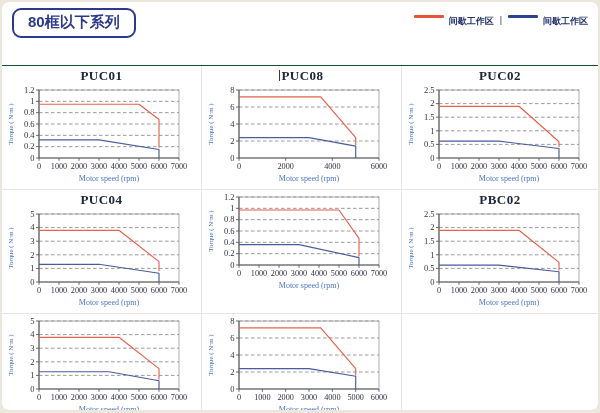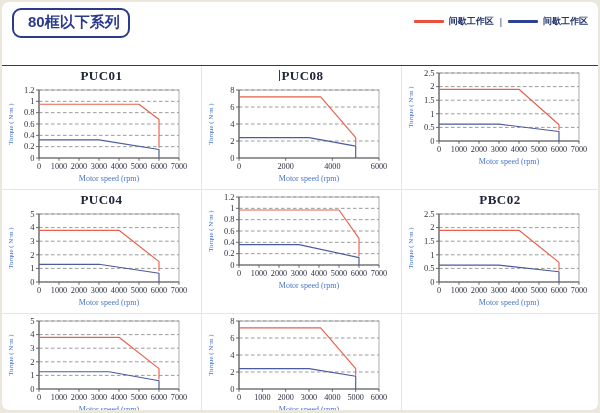--- a/index.html
+++ b/index.html
@@ -9,27 +9,27 @@
     font-family:"Liberation Sans","DejaVu Sans",sans-serif;
   }
   .panel{
     position:absolute;left:2px;top:2px;right:2px;bottom:3px;
     background:#ffffff;border-radius:7px;overflow:hidden;
   }
   .topbar{position:relative;height:39px;}
   .series-badge{
     position:absolute;left:10px;top:6px;
     border:2px solid #2b3a8c;border-radius:9px;
-    padding:3px 8px 4px 14px;
+    padding:3px 14px 4px 14px;
     color:#2b3a8c;font-size:15px;font-weight:bold;
     background:#fff;
   }
   .legend{
     position:absolute;right:10px;top:13px;
-    display:flex;align-items:center;gap:5px;
+    display:flex;align-items:flex-start;gap:5px;
     font-size:9px;font-weight:bold;color:#26356b;
   }
   .swatch{display:inline-block;width:30px;height:3px;border-radius:1px;}
   .legend-sep{color:#26356b;font-weight:normal;margin:0 1px;}
   .grid{
     display:grid;
     grid-template-columns:200px 200px 196px;
     grid-template-rows:124px 124px 124px;
     border-top:1px solid #14532d;
     margin-top:24px;
@@ -141,20 +141,21 @@
           <line x1="177" y1="75" x2="177" y2="77.8" stroke="#5a5a5a" stroke-width="0.9"></line>
           <text x="177" y="85.5" text-anchor="middle" font-size="8.2" fill="#2e3142">6000</text>
           <polyline points="37.0,13.8 118.7,13.8 153.7,54.6 153.7,62.3" fill="none" stroke="#e8604c" stroke-width="1.15" stroke-linejoin="round"></polyline>
           <polyline points="37.0,54.6 107.0,54.6 153.7,63.1 153.7,75.0" fill="none" stroke="#4a5b9e" stroke-width="1.15" stroke-linejoin="round"></polyline>
           <text x="11" y="41" text-anchor="middle" font-size="6.8" fill="#4a74c9" transform="rotate(-90 11 41)">Torque ( N·m )</text>
           <text x="107" y="97.5" text-anchor="middle" font-size="8" fill="#4a74c9">Motor speed (rpm)</text>
         </svg>
   </div>
 
   <div class="cell">
+    <div class="chart-title">PUC02</div>
     <svg class="plot" width="200" height="106">
           <line x1="37" y1="61.4" x2="177" y2="61.4" stroke="#8f8f8f" stroke-width="0.9" stroke-dasharray="3.5 2.5"></line>
           <line x1="37" y1="47.8" x2="177" y2="47.8" stroke="#8f8f8f" stroke-width="0.9" stroke-dasharray="3.5 2.5"></line>
           <line x1="37" y1="34.2" x2="177" y2="34.2" stroke="#8f8f8f" stroke-width="0.9" stroke-dasharray="3.5 2.5"></line>
           <line x1="37" y1="20.599999999999994" x2="177" y2="20.599999999999994" stroke="#8f8f8f" stroke-width="0.9" stroke-dasharray="3.5 2.5"></line>
           <line x1="37" y1="7" x2="177" y2="7" stroke="#8f8f8f" stroke-width="0.9" stroke-dasharray="3.5 2.5"></line>
           <rect x="37" y="7" width="140" height="68" fill="none" stroke="#9a9a9a" stroke-width="0.8"></rect>
           <line x1="37" y1="7" x2="37" y2="75" stroke="#5a5a5a" stroke-width="1.1"></line>
           <line x1="37" y1="75" x2="177" y2="75" stroke="#5a5a5a" stroke-width="1.1"></line>
           <line x1="34" y1="75" x2="37" y2="75" stroke="#5a5a5a" stroke-width="0.9"></line>

